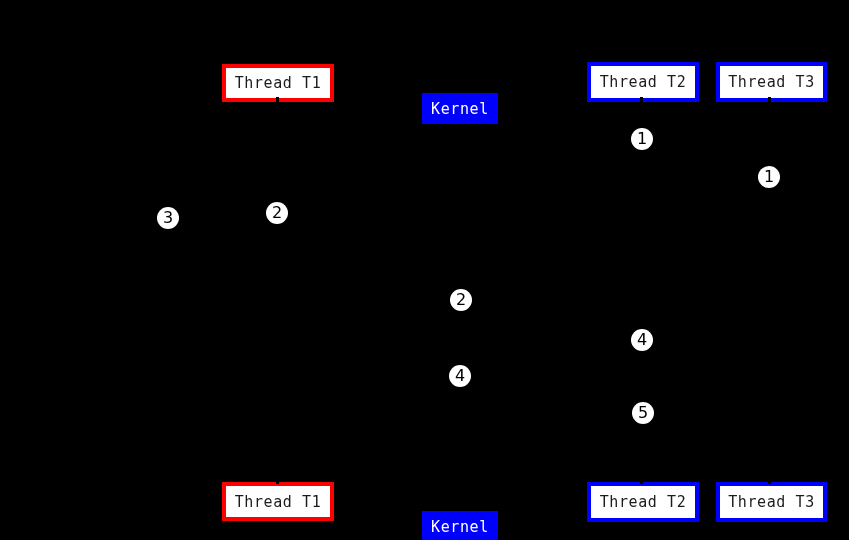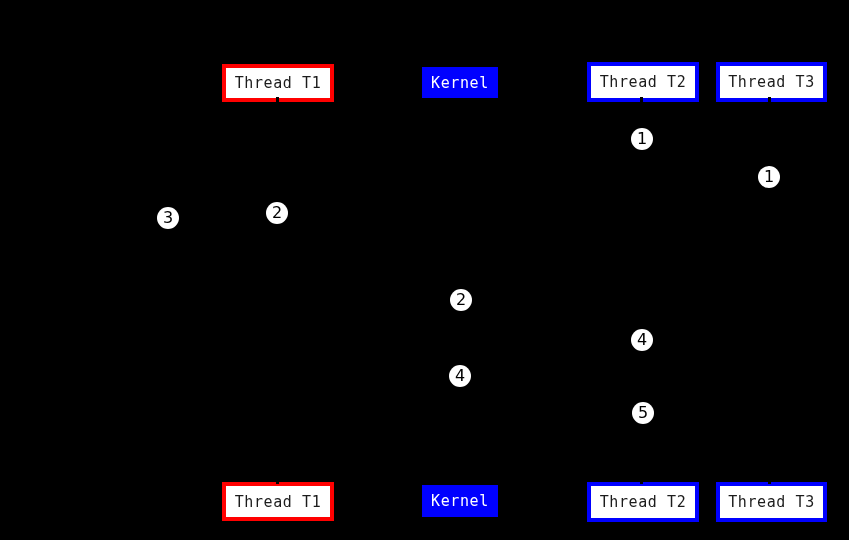--- a/index.html
+++ b/index.html
@@ -18,21 +18,21 @@
     align-items: center;
     justify-content: center;
     font-size: 15px;
     letter-spacing: 0.6px;
     white-space: nowrap;
     z-index: 1;
   }
   .actor.thread { background: #ffffff; color: #1c1c1c; }
   .actor.red-border  { border: 4px solid #ff0000; justify-content: center; }
   .actor.blue-border { border: 4px solid #0000ff; text-align: right; }
-  .actor.kernel { background: #0000ff; color: #ffffff; }
+  .actor.kernel { background: #0000ff; color: #ffffff; margin-top: 26px; }
 
   
   .t1-top     { left: 222px; top: 64px;  width: 112px; height: 38px; }
   .kernel-top { left: 422px; top: 67px;  width: 76px;  height: 31px; }
   .t2-top     { left: 587px; top: 62px;  width: 112px; height: 40px; }
   .t3-top     { left: 716px; top: 62px;  width: 111px; height: 40px; }
   
   .t1-bot     { left: 222px; top: 482px; width: 112px; height: 39px; }
   .kernel-bot { left: 422px; top: 485px; width: 76px;  height: 32px; }
   .t2-bot     { left: 587px; top: 482px; width: 112px; height: 40px; }

